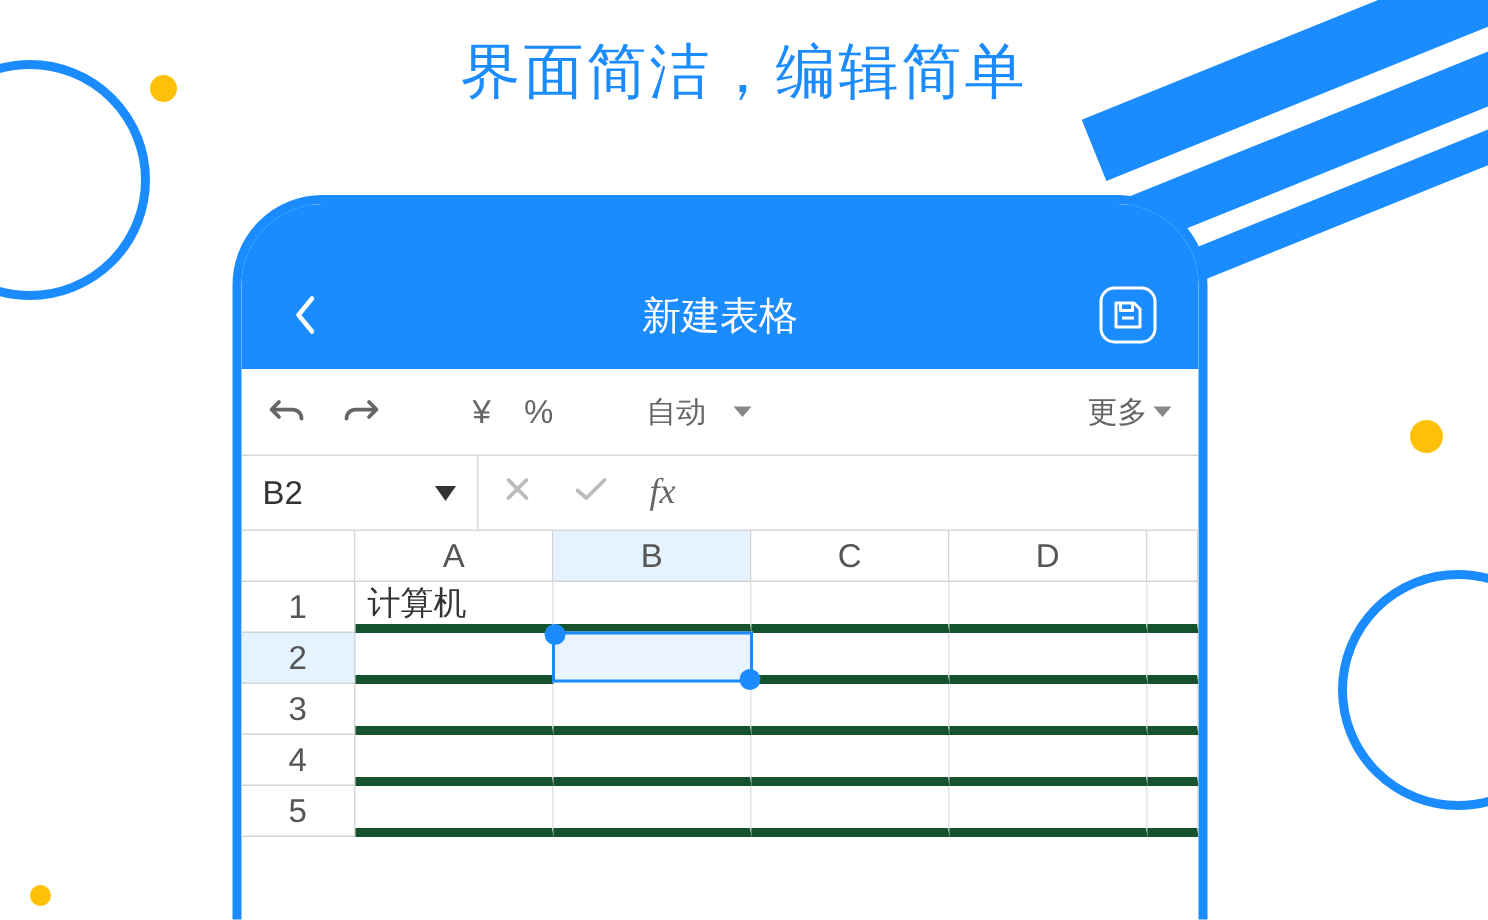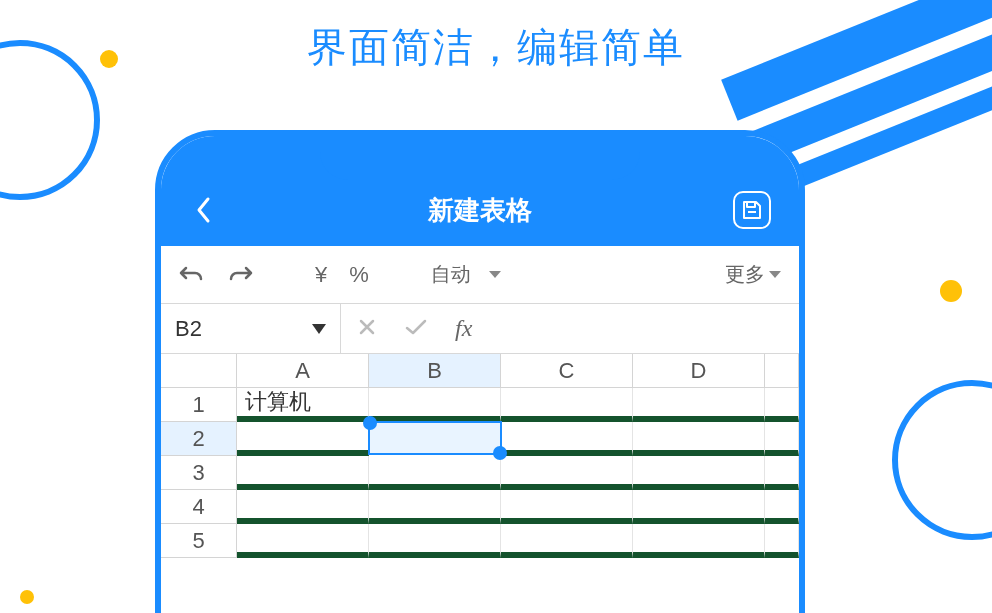--- a/index.html
+++ b/index.html
@@ -118,21 +118,20 @@
 
     
     .app-header {
       height: 90px;
       background: #1a8cff;
       display: flex;
       align-items: center;
       padding: 18px 28px 0;
       color: #fff;
       position: relative;
-      font-weight: bold;
     }
     .back-arrow {
       width: 28px; height: 28px;
       display: flex; align-items: center; justify-content: center;
       cursor: pointer;
     }
     .app-title {
       position: absolute;
       left: 0; right: 0;
       text-align: center;
@@ -180,21 +179,21 @@
     }
 
     
     .formula-row {
       display: flex;
       height: 50px;
       border-bottom: 1px solid #d8d8d8;
       align-items: stretch;
     }
     .cell-ref {
-      width: 180px;
+      width: 158px;
       border-right: 1px solid #d8d8d8;
       display: flex;
       align-items: center;
       padding: 0 14px;
       font-size: 22px;
       color: #333;
       position: relative;
       cursor: pointer;
     }
     .cell-ref .dd {

